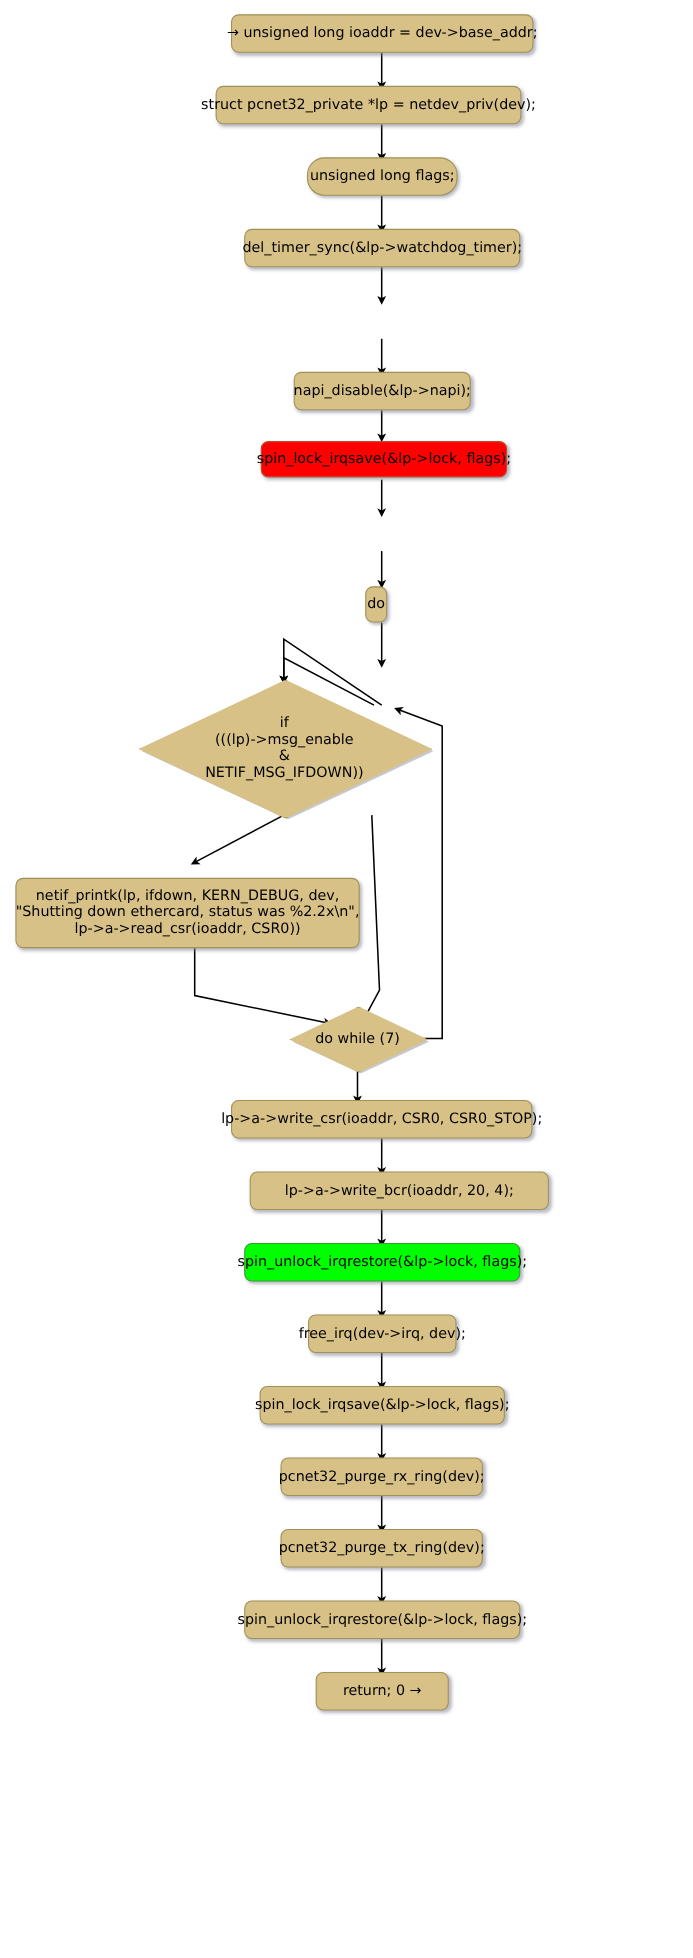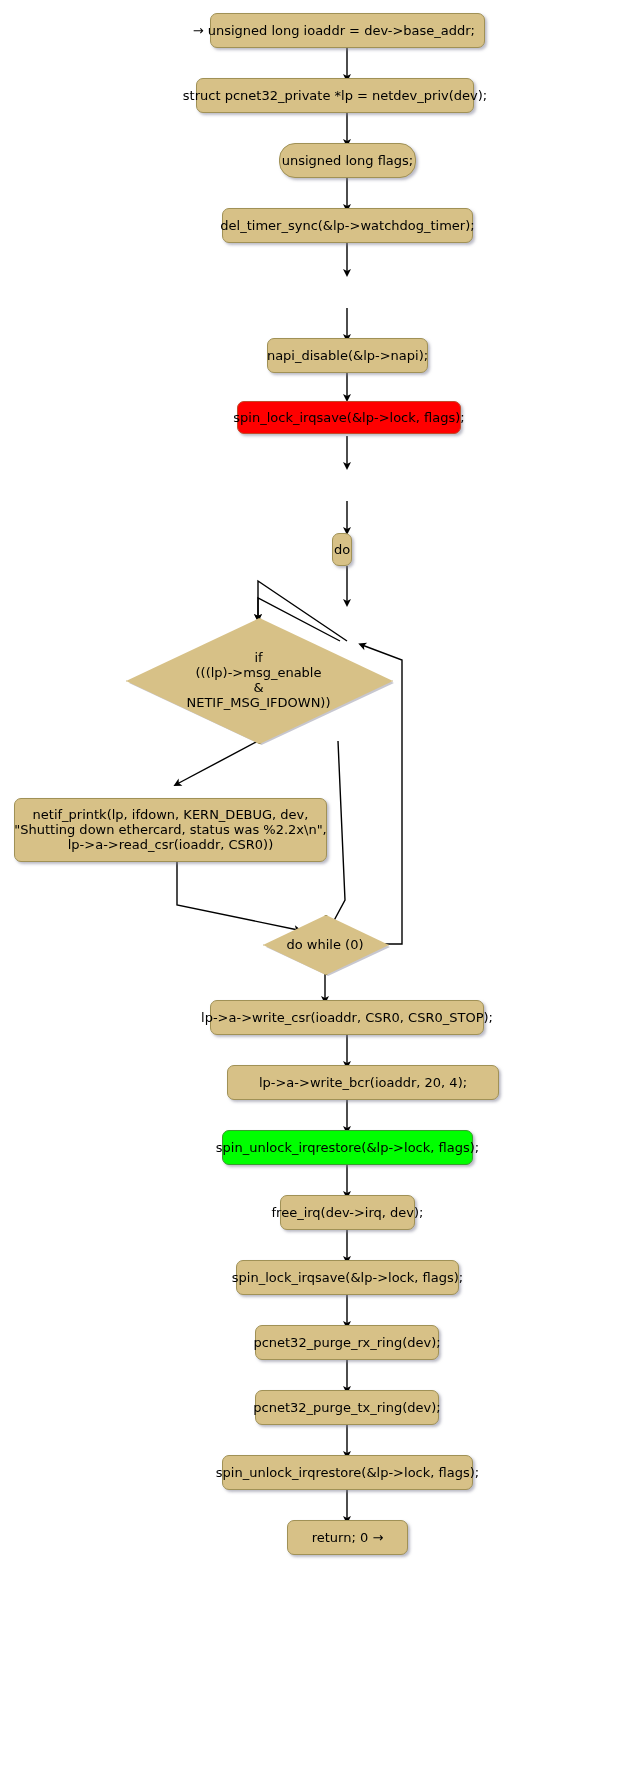--- a/index.html
+++ b/index.html
@@ -109,21 +109,21 @@
 
     <g stroke="#000" stroke-width="1.4" fill="none" marker-end="url(#ah)">
       <path d="M340,641 L258,598 L258,618"></path>
     </g>
 
     <g stroke="#000" stroke-width="1.4" fill="none" marker-end="url(#ah)">
       <path d="M370,944 L402,944 L402,660 L362,645"></path>
     </g>
   </svg>
 
-  <div class="node rbox" style="left:210px; top:13px; width:275px; height:35px;justify-content:flex-end;">
+  <div class="node rbox" style="left:210px; top:13px; width:275px; height:35px;">
     <span>→ unsigned long ioaddr = dev-&gt;base_addr;</span>
   </div>
 
   <div class="node rbox" style="left:196px; top:78px; width:278px; height:35px;">
     <span>struct pcnet32_private *lp = netdev_priv(dev);</span>
   </div>
 
   <div class="node rbox" style="left:279px; top:143px; width:137px; height:35px;border-radius:16px;">
     <span>unsigned long flags;</span>
   </div>
@@ -157,21 +157,21 @@
 
   <div class="node rbox" style="left:14px; top:798px; width:313px; height:64px;">
     <span>netif_printk(lp, ifdown, KERN_DEBUG, dev,
 "Shutting down ethercard, status was %2.2x\n",
 lp-&gt;a-&gt;read_csr(ioaddr, CSR0))</span>
   </div>
 
   <div class="node diamond" style="left:263px; top:915px; width:124px; height:58px;">
     <span class="dshadow"></span>
     <span class="dshape"></span>
-    <span class="dlabel">do while (0)</span>
+    <span class="dlabel">do while (7)</span>
   </div>
 
   <div class="node rbox" style="left:210px; top:1000px; width:274px; height:35px;">
     <span>lp-&gt;a-&gt;write_csr(ioaddr, CSR0, CSR0_STOP);</span>
   </div>
 
   <div class="node rbox" style="left:227px; top:1065px; width:272px; height:35px;">
     <span>lp-&gt;a-&gt;write_bcr(ioaddr, 20, 4);</span>
   </div>
 

